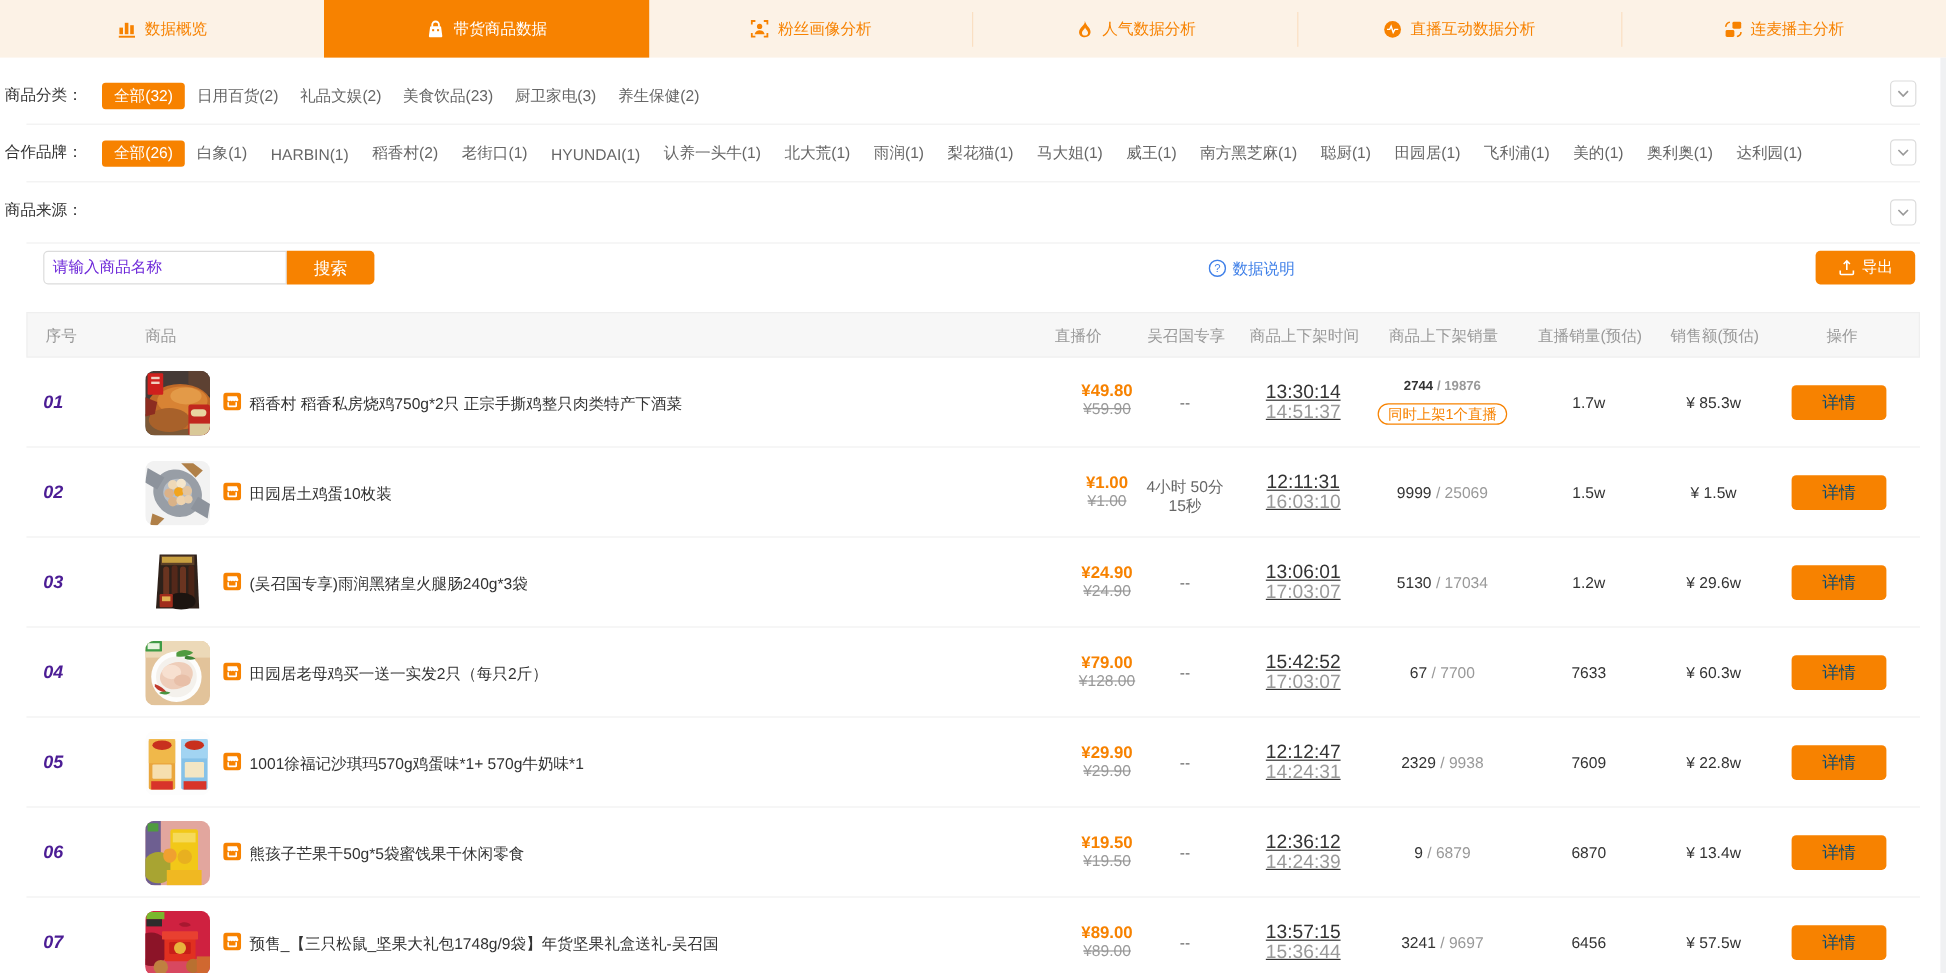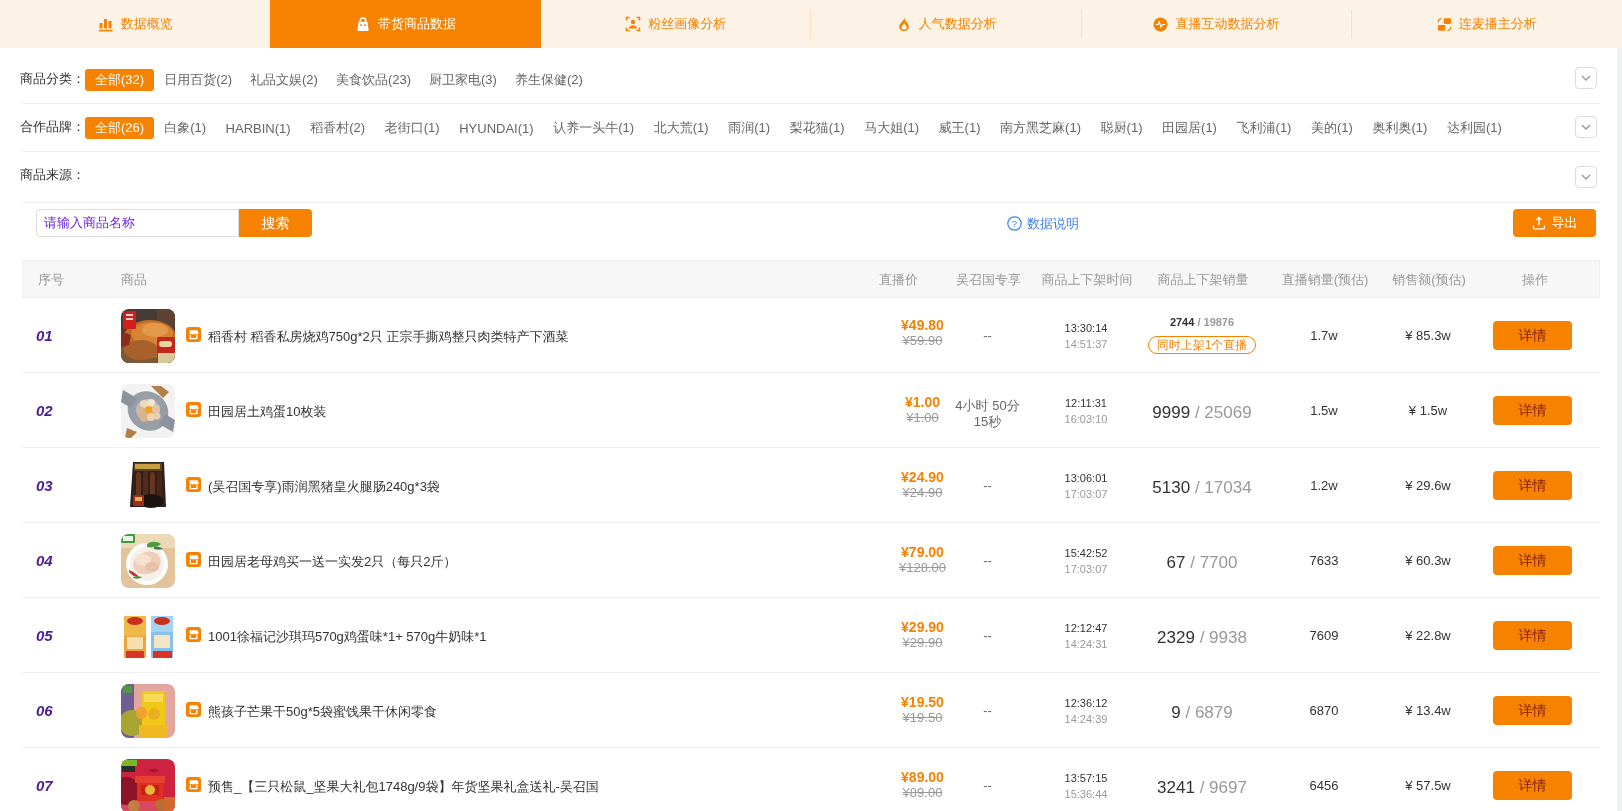--- a/index.html
+++ b/index.html
@@ -7,21 +7,21 @@
 .page{position:relative;width:1622px;height:811px;background:#fff;}
 
 .tabs{position:absolute;left:0;top:0;width:1622px;height:48px;background:#fcf2e6;display:flex;}
 .tab{width:270.33px;height:48px;display:flex;align-items:center;justify-content:center;
 color:#f78200;font-size:13px;gap:7px;}
 .tab.active{background:#f78200;color:#fff}
 .tab svg{display:block}
 
 .frow{position:absolute;left:0;width:1622px;height:48px;}
 .frow .inner{position:absolute;left:22px;right:22px;top:0;bottom:0;border-bottom:1px solid #f0f0f0;}
-.flabel{position:absolute;left:20px;top:14px;font-size:13px;color:#333;text-align:right;}
+.flabel{position:absolute;left:4px;top:14px;font-size:13px;color:#333;text-align:right;}
 .fitems{position:absolute;left:85px;top:0;height:48px;display:flex;align-items:center;}
 .pill{background:#f78200;color:#fff;font-size:13px;height:22px;line-height:22px;
 padding:0 10px;border-radius:3px;margin-right:10px;}
 .fitem{color:#666;font-size:13px;margin-right:18px;}
 .f2 .fitem{margin-right:19.6px;}
 .p3{padding:0 8px;margin-right:16px;}
 .chev{position:absolute;width:22px;height:22px;border:1px solid #dcdcdc;border-radius:4px;
 left:1575px;display:flex;align-items:center;justify-content:center;}
 
 .sinput{position:absolute;left:36px;top:209px;width:203px;height:28px;border:1px solid #dcdcdc;
@@ -44,31 +44,31 @@
 .row{position:absolute;left:22px;width:1578px;height:75px;border-bottom:1px solid #f0f0f0;}
 .idx{position:absolute;left:14px;top:29px;width:40px;font-size:15px;font-weight:bold;
 font-style:italic;color:#4c1d95;}
 .pimg{position:absolute;left:99px;top:10.5px;width:54px;height:54px;border-radius:8px;overflow:hidden;}
 .ticon{position:absolute;left:164px;top:30px;}
 .title{position:absolute;left:186px;top:30px;font-size:13px;color:#333;white-space:nowrap;}
 .c{position:absolute;text-align:center;}
 .c-price{left:858px;width:85px;top:21px;}
 .c-dur{left:918px;width:95px;top:30px;font-size:13px;color:#666;}
 .c-dur2{left:918px;width:95px;top:25px;font-size:13px;color:#666;line-height:16px;}
-.c-time{left:1013px;width:102px;top:22px;font-size:11px;line-height:16px;color:#333;}
+.c-time{left:1013px;width:102px;top:22px;font-size:16px;line-height:16px;color:#333;text-decoration:underline;}
 .c-time .t2{color:#999;}
-.c-sales{left:1115px;width:130px;top:30px;font-size:17px;color:#333;}
+.c-sales{left:1115px;width:130px;top:30px;font-size:13px;color:#333;}
 .c-sales1{left:1115px;width:130px;top:18px;font-size:11px;color:#333;font-weight:bold;}
 .c-lsales{left:1245px;width:114px;top:30px;font-size:13px;color:#333;}
 .c-amt{left:1359px;width:94px;top:30px;font-size:13px;color:#333;}
 .pr1{font-size:14px;font-weight:bold;color:#f78200;line-height:16px;}
 .pr2{font-size:13px;color:#999;text-decoration:line-through;line-height:16px;}
 .gr{color:#999;}
 .btn{position:absolute;left:1471px;top:22.5px;width:79px;height:29px;background:#f78200;
-border-radius:4px;color:#7f1d1d;font-size:14px;text-align:center;line-height:29px;}
+border-radius:4px;color:#0c4a6e;font-size:14px;text-align:center;line-height:29px;}
 .lpill{position:absolute;left:1115px;width:130px;top:38px;display:flex;justify-content:center;}
 .lpill span{border:1px solid #f78200;color:#f78200;font-size:12px;height:18px;line-height:16px;
 padding:0 8px;border-radius:9px;background:#fff;}
 </style></head>
 <body>
 <div class="page">
 <div class="tabs">
 <div class="tab">
         <svg width="16" height="16" viewBox="0 0 16 16">
           <g fill="#f78200">

